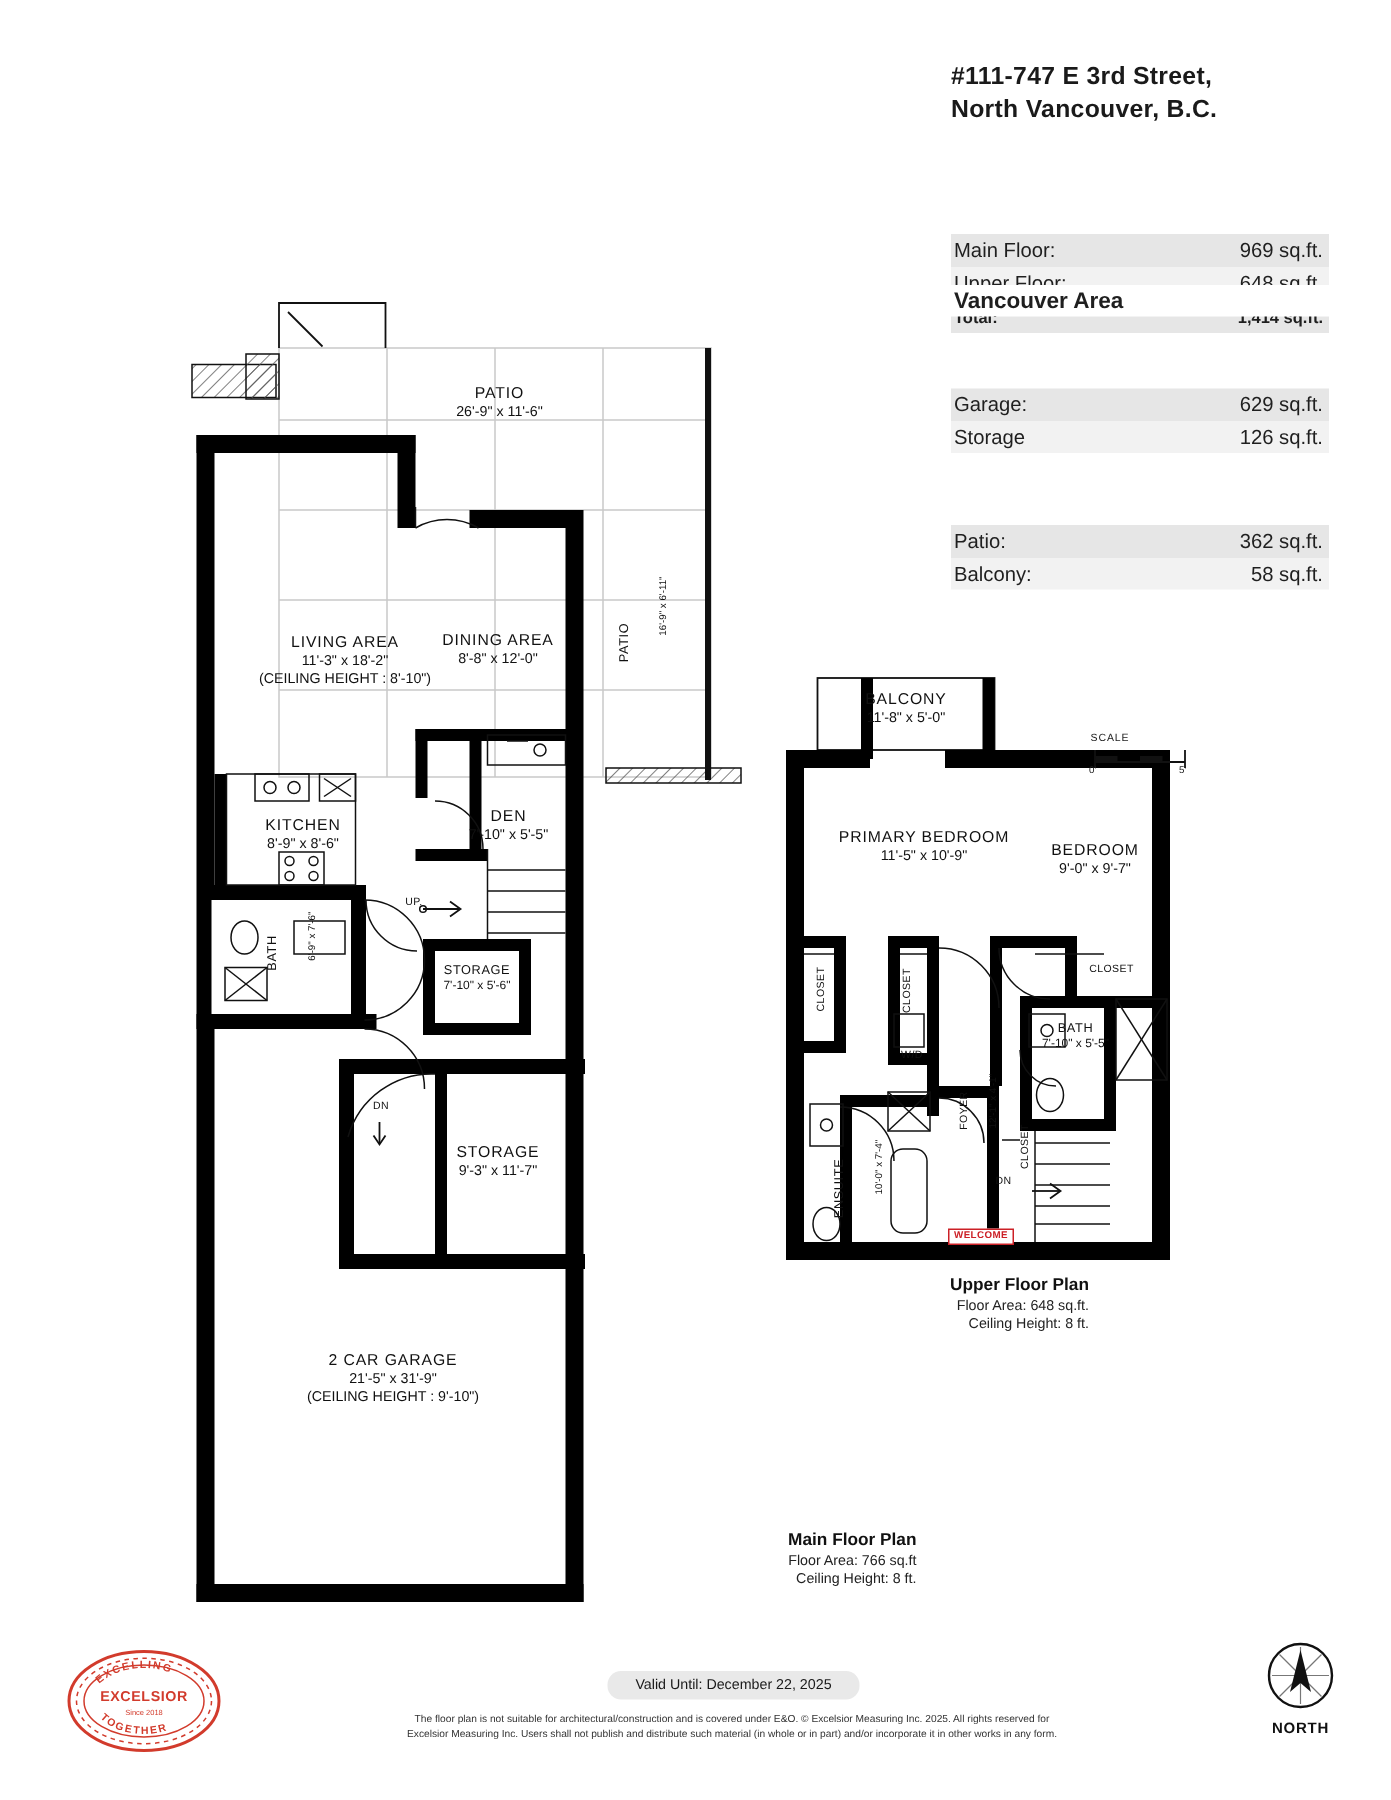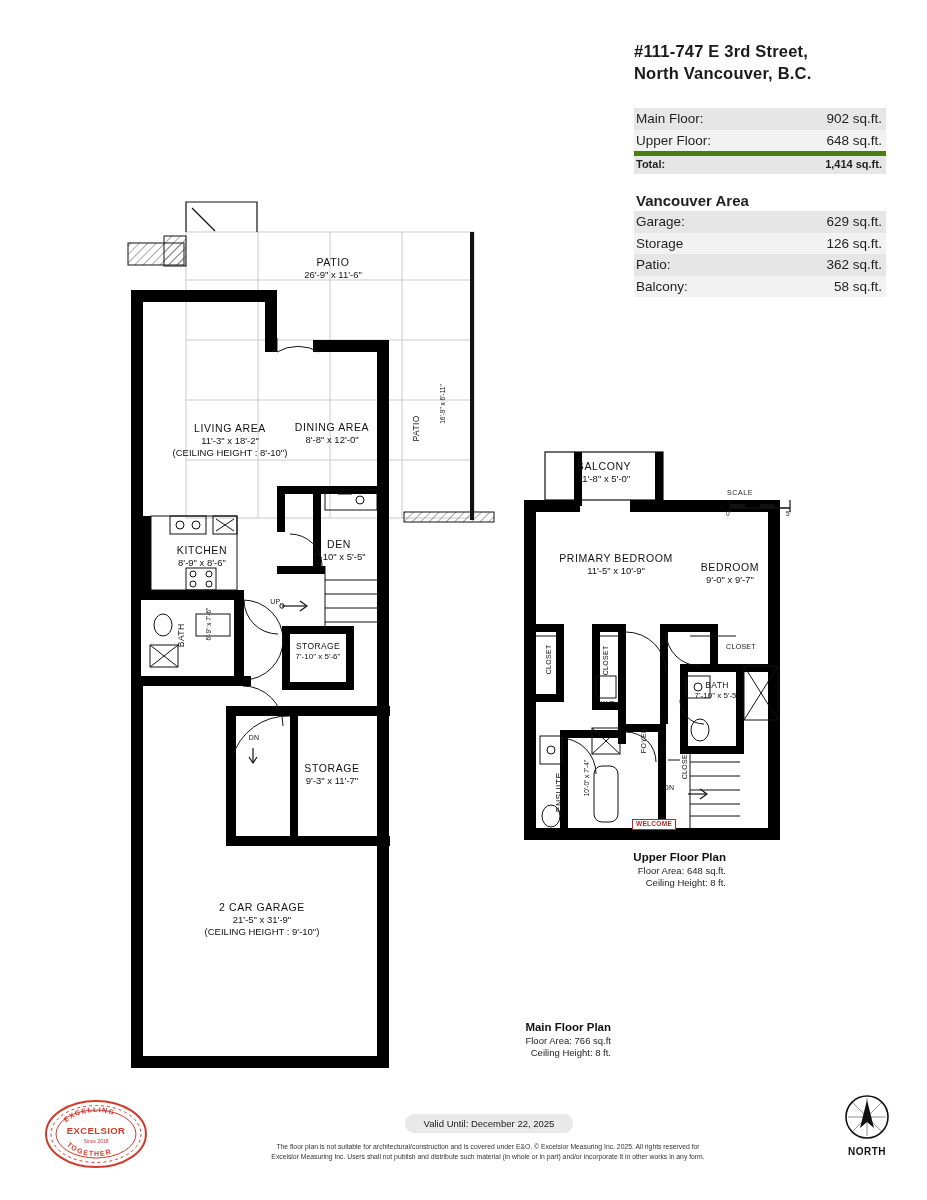--- a/index.html
+++ b/index.html
@@ -42,21 +42,21 @@
   }
   #main-area-table { top: 108px; }
   #aux-area-table { top: 190px; }
   .area-row {
     display: flex;
     justify-content: space-between;
     align-items: baseline;
     padding: 1px 4px 1px 2px;
     line-height: 1.45;
   }
-  .area-row.shade { background: #e6e6e6; }
+  .area-row.shade { background: #e6e6e6; margin-top: 48px; }
   .area-row.plain { background: #f2f2f2; }
   .area-row .label { white-space: nowrap; }
   .area-row .value { white-space: nowrap; }
   .area-row.total {
     font-weight: bold;
     font-size: 11px;
     background: #e6e6e6;
     border-top: 5px solid #4d7c0f;
   }
   .aux-title {
@@ -170,21 +170,21 @@
 <div class="page">
 
   <div class="address">
     <div>#111-747 E 3rd Street,</div>
     <div>North Vancouver, B.C.</div>
   </div>
 
   <div class="area-table" id="main-area-table">
     <div class="area-row shade">
       <span class="label">Main Floor:</span>
-      <span class="value">902 sq.ft.</span>
+      <span class="value">969 sq.ft.</span>
     </div>
     <div class="area-row plain">
       <span class="label">Upper Floor:</span>
       <span class="value">648 sq.ft.</span>
     </div>
     <div class="area-row total">
       <span class="label">Total:</span>
       <span class="value">1,414 sq.ft.</span>
     </div>
   </div>

